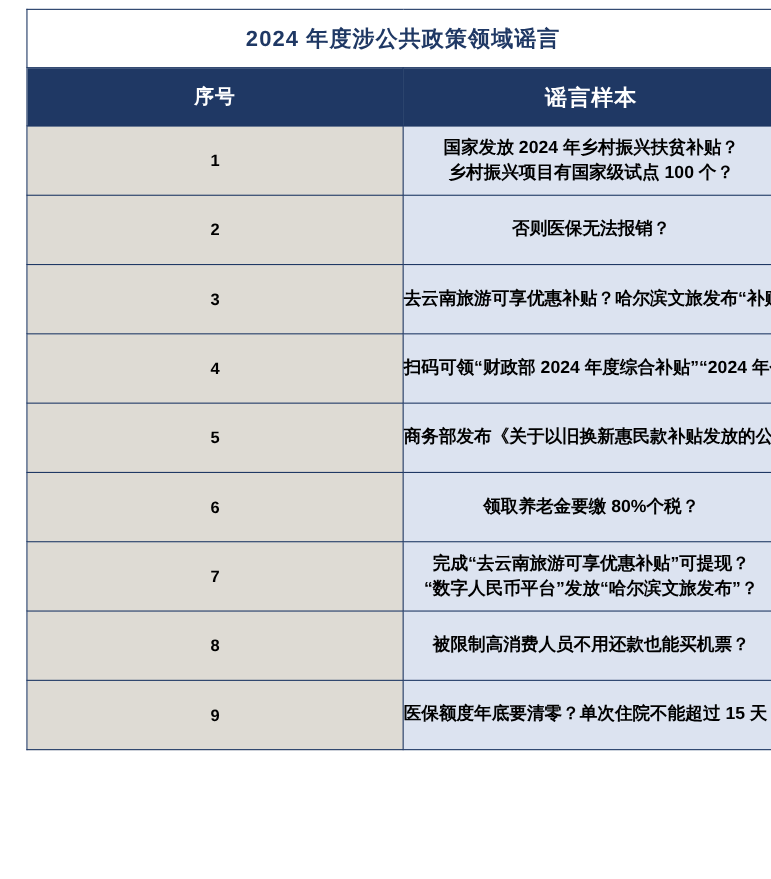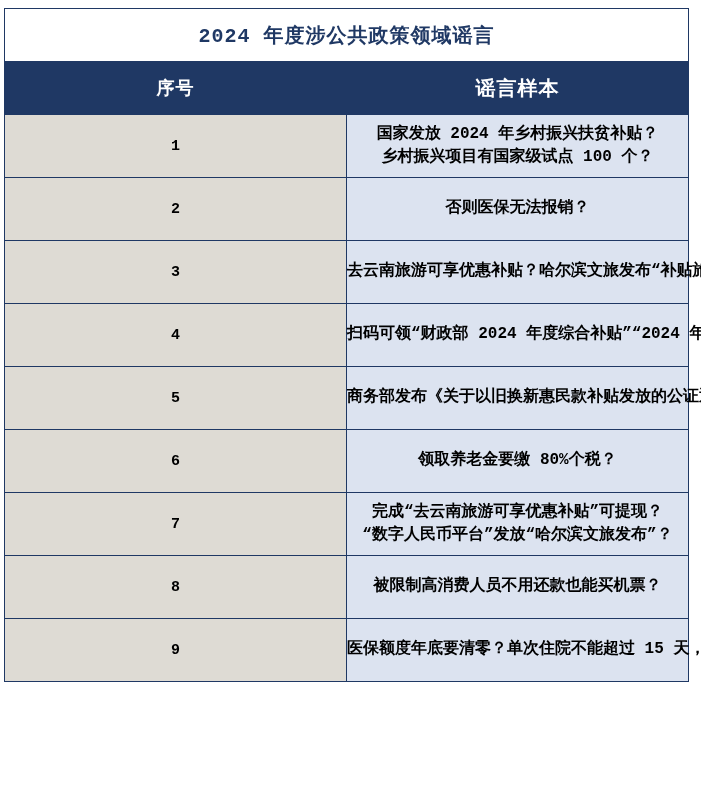--- a/index.html
+++ b/index.html
@@ -10,22 +10,21 @@
   body {
     width: 701px;
     height: 799px;
     font-family: "Liberation Sans", sans-serif;
   }
   .page {
     width: 569px;
     height: 799px;
     position: relative;
     box-sizing: border-box;
-    padding: 8px 8px 8px 4px;
-    font-family: Liberation Mono, monospace;
+    padding: 8px 8px 8px 24px;
   }
   table.rumor-table {
     width: 685px;
     border-collapse: collapse;
     table-layout: fixed;
     margin: 0 auto;
   }
   table.rumor-table td, table.rumor-table th {
     border: 1px solid #1f3864;
     padding: 0;

